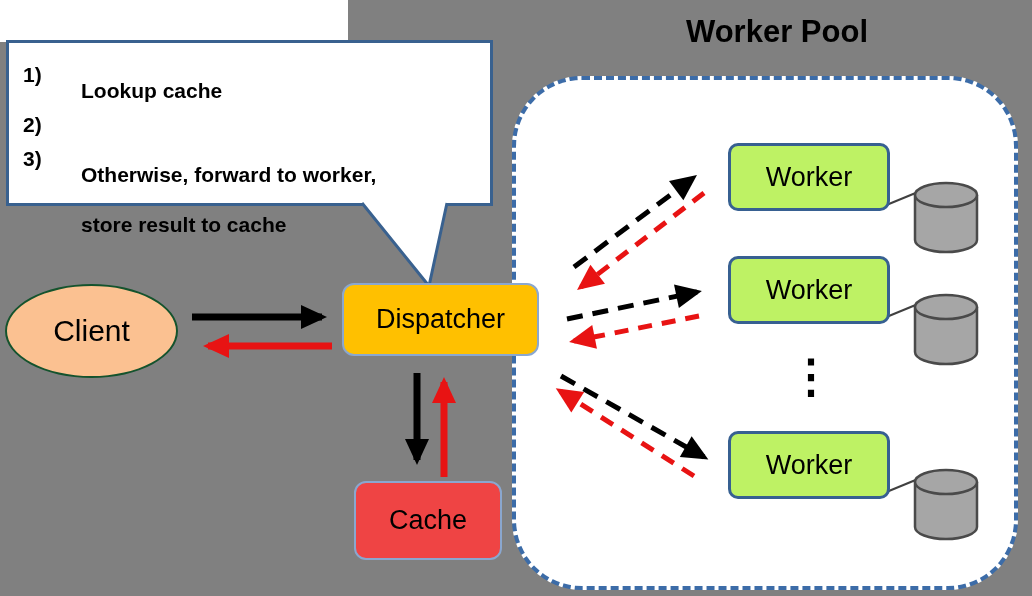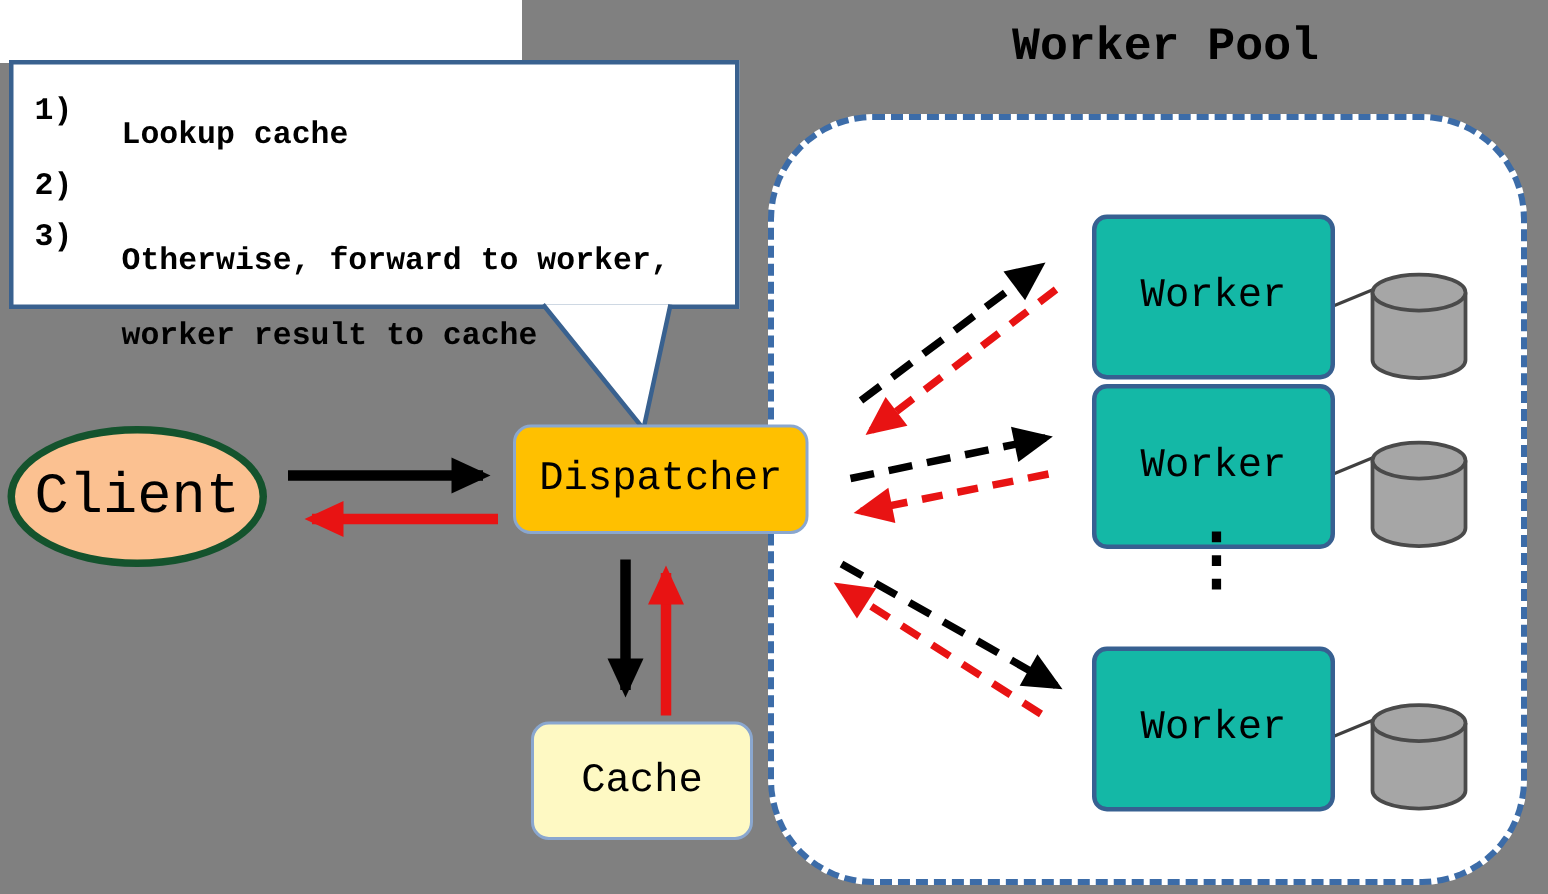--- a/index.html
+++ b/index.html
@@ -1,65 +1,65 @@
 <!DOCTYPE html>
 <html><head>
 <meta charset="utf-8">
 <style>
   html,body{margin:0;padding:0;background:#ffffff;}
   .canvas{
     position:relative;width:1032px;height:596px;background:#808080;
-    overflow:hidden;font-family:Liberation Mono, monospace;color:#000;
+    overflow:hidden;font-family:Liberation Sans, sans-serif;color:#000;
   }
   .layer{position:absolute;left:0;top:0;}
   .white-corner{position:absolute;left:0;top:0;width:348px;height:42px;background:#ffffff;}
 
   
   .pool{
     position:absolute;left:512px;top:76px;width:506px;height:514px;
     background:#ffffff;border:4px dashed #3c6ca8;border-radius:70px;box-sizing:border-box;
   }
   .pool-title{
     position:absolute;left:597px;top:14px;width:360px;text-align:center;
     font-size:31px;font-weight:bold;color:#000;
   }
   .worker{
-    position:absolute;width:162px;height:110px;box-sizing:border-box;
-    background:#14b8a6;border:3px solid #376091;border-radius:10px;
+    position:absolute;width:162px;height:68px;box-sizing:border-box;
+    background:#bef264;border:3px solid #376091;border-radius:10px;
     display:flex;align-items:center;justify-content:center;font-size:27px;
   }
   .vdots{
     position:absolute;left:788px;top:350px;width:44px;text-align:center;
     font-size:46px;font-weight:bold;line-height:52px;color:#000;
   }
 
   
   .callout{
     position:absolute;left:6px;top:40px;width:487px;height:166px;box-sizing:border-box;
     background:#ffffff;border:3px solid #39618f;padding:15px 8px 0 14px;
   }
   .c-row{display:flex;font-size:21px;font-weight:bold;line-height:34px;}
   .c-num{width:58px;flex:0 0 58px;}
   .c-text span{display:block;margin-top:16px;}
   .tail-svg{position:absolute;left:350px;top:200px;}
 
   
   .client{
     position:absolute;left:5px;top:284px;width:173px;height:94px;box-sizing:border-box;
-    background:#fbc191;border:5px solid #14532d;border-radius:50%;
-    display:flex;align-items:center;justify-content:center;font-size:38px;
+    background:#fbc191;border:2px solid #14532d;border-radius:50%;
+    display:flex;align-items:center;justify-content:center;font-size:30px;
   }
   .dispatcher{
     position:absolute;left:342px;top:283px;width:197px;height:73px;box-sizing:border-box;
     background:#ffc000;border:2px solid #8aa7cf;border-radius:12px;
     display:flex;align-items:center;justify-content:center;font-size:27px;
   }
   .cache{
     position:absolute;left:354px;top:481px;width:148px;height:79px;box-sizing:border-box;
-    background:#fef9c3;border:2px solid #8aa7cf;border-radius:12px;
+    background:#ef4444;border:2px solid #8aa7cf;border-radius:12px;
     display:flex;align-items:center;justify-content:center;font-size:27px;
   }
 </style>
 </head>
 <body>
 
 <div class="canvas">
 
   <div class="white-corner"></div>
 
@@ -102,21 +102,21 @@
           <span>Lookup cache</span>
         </span>
     </div>
     <div class="c-row">
       <span class="c-num">2)</span>
     </div>
     <div class="c-row">
       <span class="c-num">3)</span>
       <span class="c-text">
         <span>Otherwise, forward to worker,</span>
-        <span>worker result to cache</span>
+        <span>store result to cache</span>
       </span>
     </div>
   </div>
   <svg class="tail-svg" width="110" height="92">
     <path d="M12,3 L79,86 L97,3" fill="#ffffff" stroke="#39618f" stroke-width="3"></path>
   </svg>
 
   <div class="client">
     <span>Client</span>
   </div>

